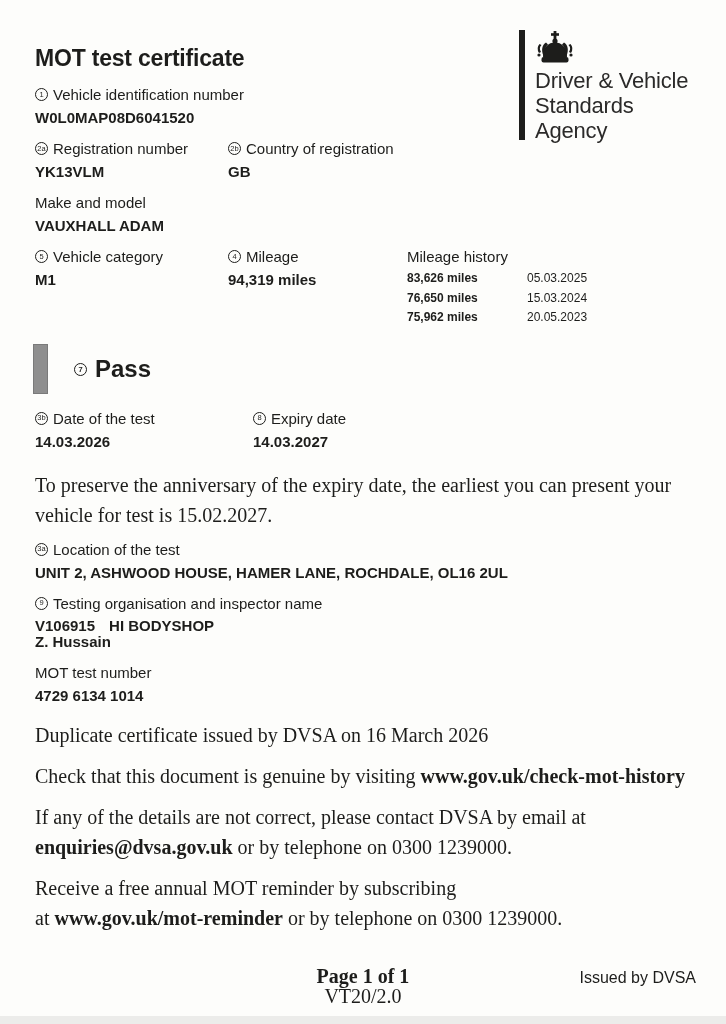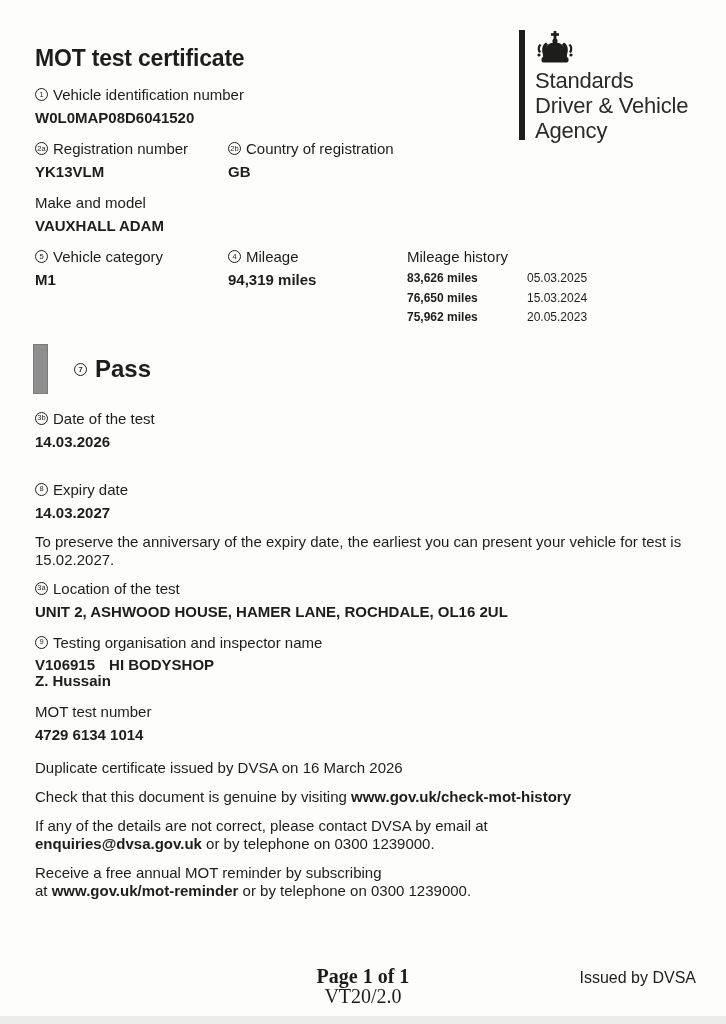--- a/index.html
+++ b/index.html
@@ -34,21 +34,21 @@
   
   .hist-row{display:flex;line-height:19.5px;font-size:12px;}
   .hist-miles{width:120px;font-weight:700;}
   .hist-date{font-weight:400;}
   
   .pass-block{display:flex;align-items:center;margin:16px 0 16px -2px;height:50px;}
   .pass-bar{width:15px;height:50px;background:#8f8f8f;border:1px solid #7a7a7a;box-sizing:border-box;margin-right:26px;}
   .pass-label{display:flex;align-items:center;font-size:24px;font-weight:700;}
   .pass-label .circ{margin-right:8px;margin-top:2px;}
   
-  .para{font-size:15px;line-height:18px;max-width:658px;margin:0 0 11px 0;}
+  .para{font-size:20px;line-height:30px;max-width:658px;margin:0 0 11px 0;font-family:Liberation Serif, serif;}
   .b{font-weight:700;}
   .tight{line-height:16px;}
   
   .org-name{margin-left:14px;}
   
   .footer-center{position:absolute;left:0;right:0;top:966px;text-align:center;font-size:20px;line-height:20px;font-family:Liberation Serif, serif;}
   .footer-page{font-weight:700;}
   .footer-issued{position:absolute;right:30px;top:969px;font-size:16px;}
   .scan-edge{position:absolute;left:0;right:0;bottom:0;height:8px;background:#d8d8d4;opacity:.45;}
 </style>
@@ -66,22 +66,22 @@
         <circle cx="20" cy="11" r="2.6"></circle>
         <path d="M8 27 C8 17 13.5 12.5 20 12.5 C26.5 12.5 32 17 32 27 Z"></path>
         <path d="M8.5 26 C6 20 7 15 11 12.5 L13 14.5 C10 17 9.5 21 11 26 Z"></path>
         <path d="M31.5 26 C34 20 33 15 29 12.5 L27 14.5 C30 17 30.5 21 29 26 Z"></path>
         <rect x="6.5" y="27" width="27" height="5.4" rx="2"></rect>
         <path d="M4.5 14 q-3.5 4 -0.5 9 l2 -1 q-2.5 -4 0.5 -7 z"></path>
         <path d="M35.5 14 q3.5 4 0.5 9 l-2 -1 q2.5 -4 -0.5 -7 z"></path>
         <circle cx="4" cy="25" r="1.6"></circle>
         <circle cx="36" cy="25" r="1.6"></circle>
       </svg>
+      <div class="logo-text">Driver &amp; Vehicle</div>
       <div class="logo-text">Standards</div>
-      <div class="logo-text">Driver &amp; Vehicle</div>
       <div class="logo-text">Agency</div>
     </div>
   </div>
 
   <div class="content">
     <h1 class="doc-title">MOT test certificate</h1>
 
     <div class="sec">
       <div class="label">
         <span class="circ">1</span>
@@ -149,21 +149,21 @@
     </div>
 
     <div class="pass-block">
       <div class="pass-bar"></div>
       <div class="pass-label">
         <span class="circ">7</span>
         <span>Pass</span>
       </div>
     </div>
 
-    <div class="sec cols" style="margin-bottom:12px;flex-direction:column;">
+    <div class="sec cols" style="margin-bottom:20px;">
       <div class="w187">
         <div class="label">
           <span class="circ">3b</span>
           <span>Date of the test</span>
         </div>
         <div class="value">14.03.2026</div>
       </div>
       <div>
         <div class="label">
           <span class="circ">8</span>

